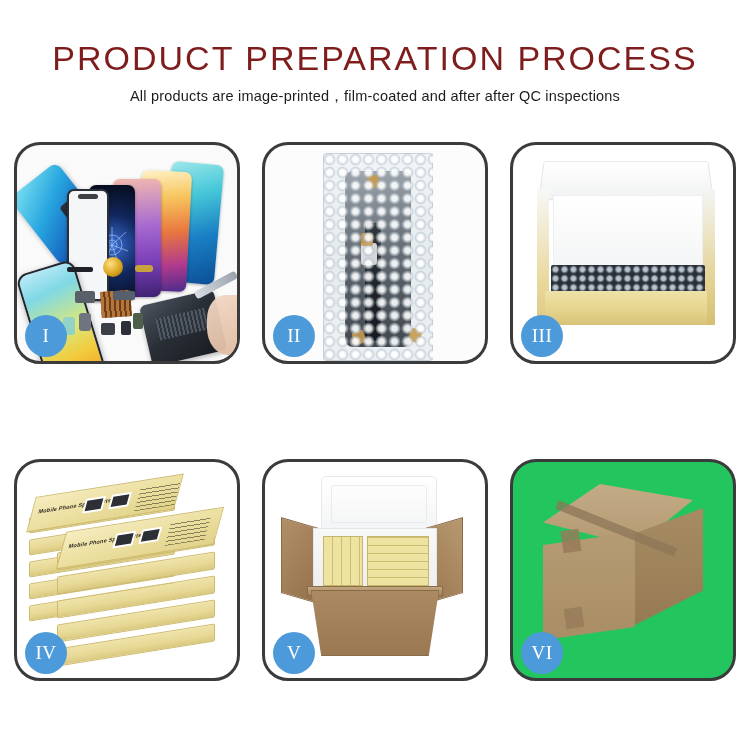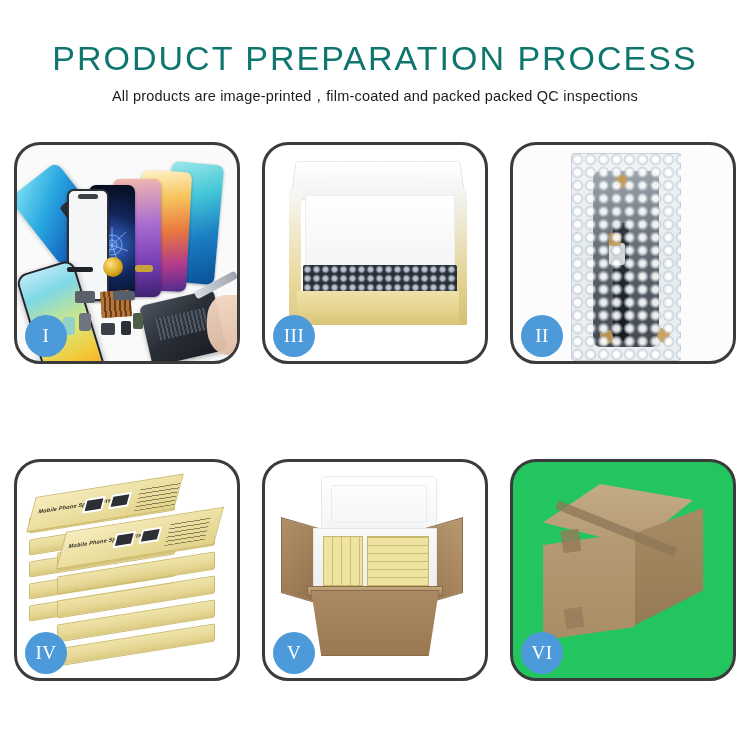--- a/index.html
+++ b/index.html
@@ -26,21 +26,21 @@
     left: 0;
     top: 38px;
     width: 750px;
     text-align: center;
   }
   .title {
     font-size: 34px;
     line-height: 40px;
     font-weight: 400;
     letter-spacing: 2.0px;
-    color: #0f766e;
+    color: #7f1d1d;
     font-family: "Liberation Sans", sans-serif;
     white-space: nowrap;
   }
   .subtitle {
     margin-top: 9px;
     font-size: 14.5px;
     line-height: 18px;
     font-weight: 400;
     letter-spacing: 0.2px;
     color: #1c1c1c;
@@ -363,21 +363,21 @@
     background: rgba(152,124,90,.85); transform: rotate(-8deg);
   }
 </style>
 </head>
 <body>
 
 <div class="page">
 
   <div class="header">
     <div class="title">PRODUCT PREPARATION PROCESS</div>
-    <div class="subtitle">All products are image-printed，film-coated and packed packed QC inspections</div>
+    <div class="subtitle">All products are image-printed，film-coated and after after QC inspections</div>
   </div>
 
   <div class="grid">
 
     <div class="panel p1">
       <div class="stage">
         <div class="blue-film"></div>
         <div class="scr s5"></div>
         <div class="scr s4"></div>
         <div class="scr s3"></div>
@@ -405,46 +405,46 @@
         <div class="tinypart f"></div>
         <div class="tinypart g"></div>
         <div class="tinypart h"></div>
         <div class="tinypart i"></div>
         <div class="hand"></div>
         <div class="tweezer"></div>
       </div>
       <div class="badge">I</div>
     </div>
 
-    <div class="panel p3">
-      <div class="stage">
-        <div class="box3-lid"></div>
-        <div class="box3-side"></div>
-        <div class="box3-side-r"></div>
-        <div class="box3-foam"></div>
-        <div class="box3-bubble"></div>
-        <div class="box3-front"></div>
-      </div>
-      <div class="badge">III</div>
-    </div>
-
     <div class="panel p2">
       <div class="stage">
         <div class="bubblebag">
           <div class="inner-screen"></div>
           <div class="flex-strip"></div>
           <div class="conn"></div>
           <div class="tape t1"></div>
           <div class="tape t2"></div>
           <div class="tape t3"></div>
           <div class="tape t4"></div>
           <div class="bubbles"></div>
         </div>
       </div>
       <div class="badge">II</div>
+    </div>
+
+    <div class="panel p3">
+      <div class="stage">
+        <div class="box3-lid"></div>
+        <div class="box3-side"></div>
+        <div class="box3-side-r"></div>
+        <div class="box3-foam"></div>
+        <div class="box3-bubble"></div>
+        <div class="box3-front"></div>
+      </div>
+      <div class="badge">III</div>
     </div>
 
     <div class="panel p4">
       <div class="stage">
         <div class="stack">
           <div class="sbox back5"></div>
           <div class="sbox back4"></div>
           <div class="sbox back3"></div>
           <div class="sbox back2"></div>
           <div class="sbox back1"></div>

